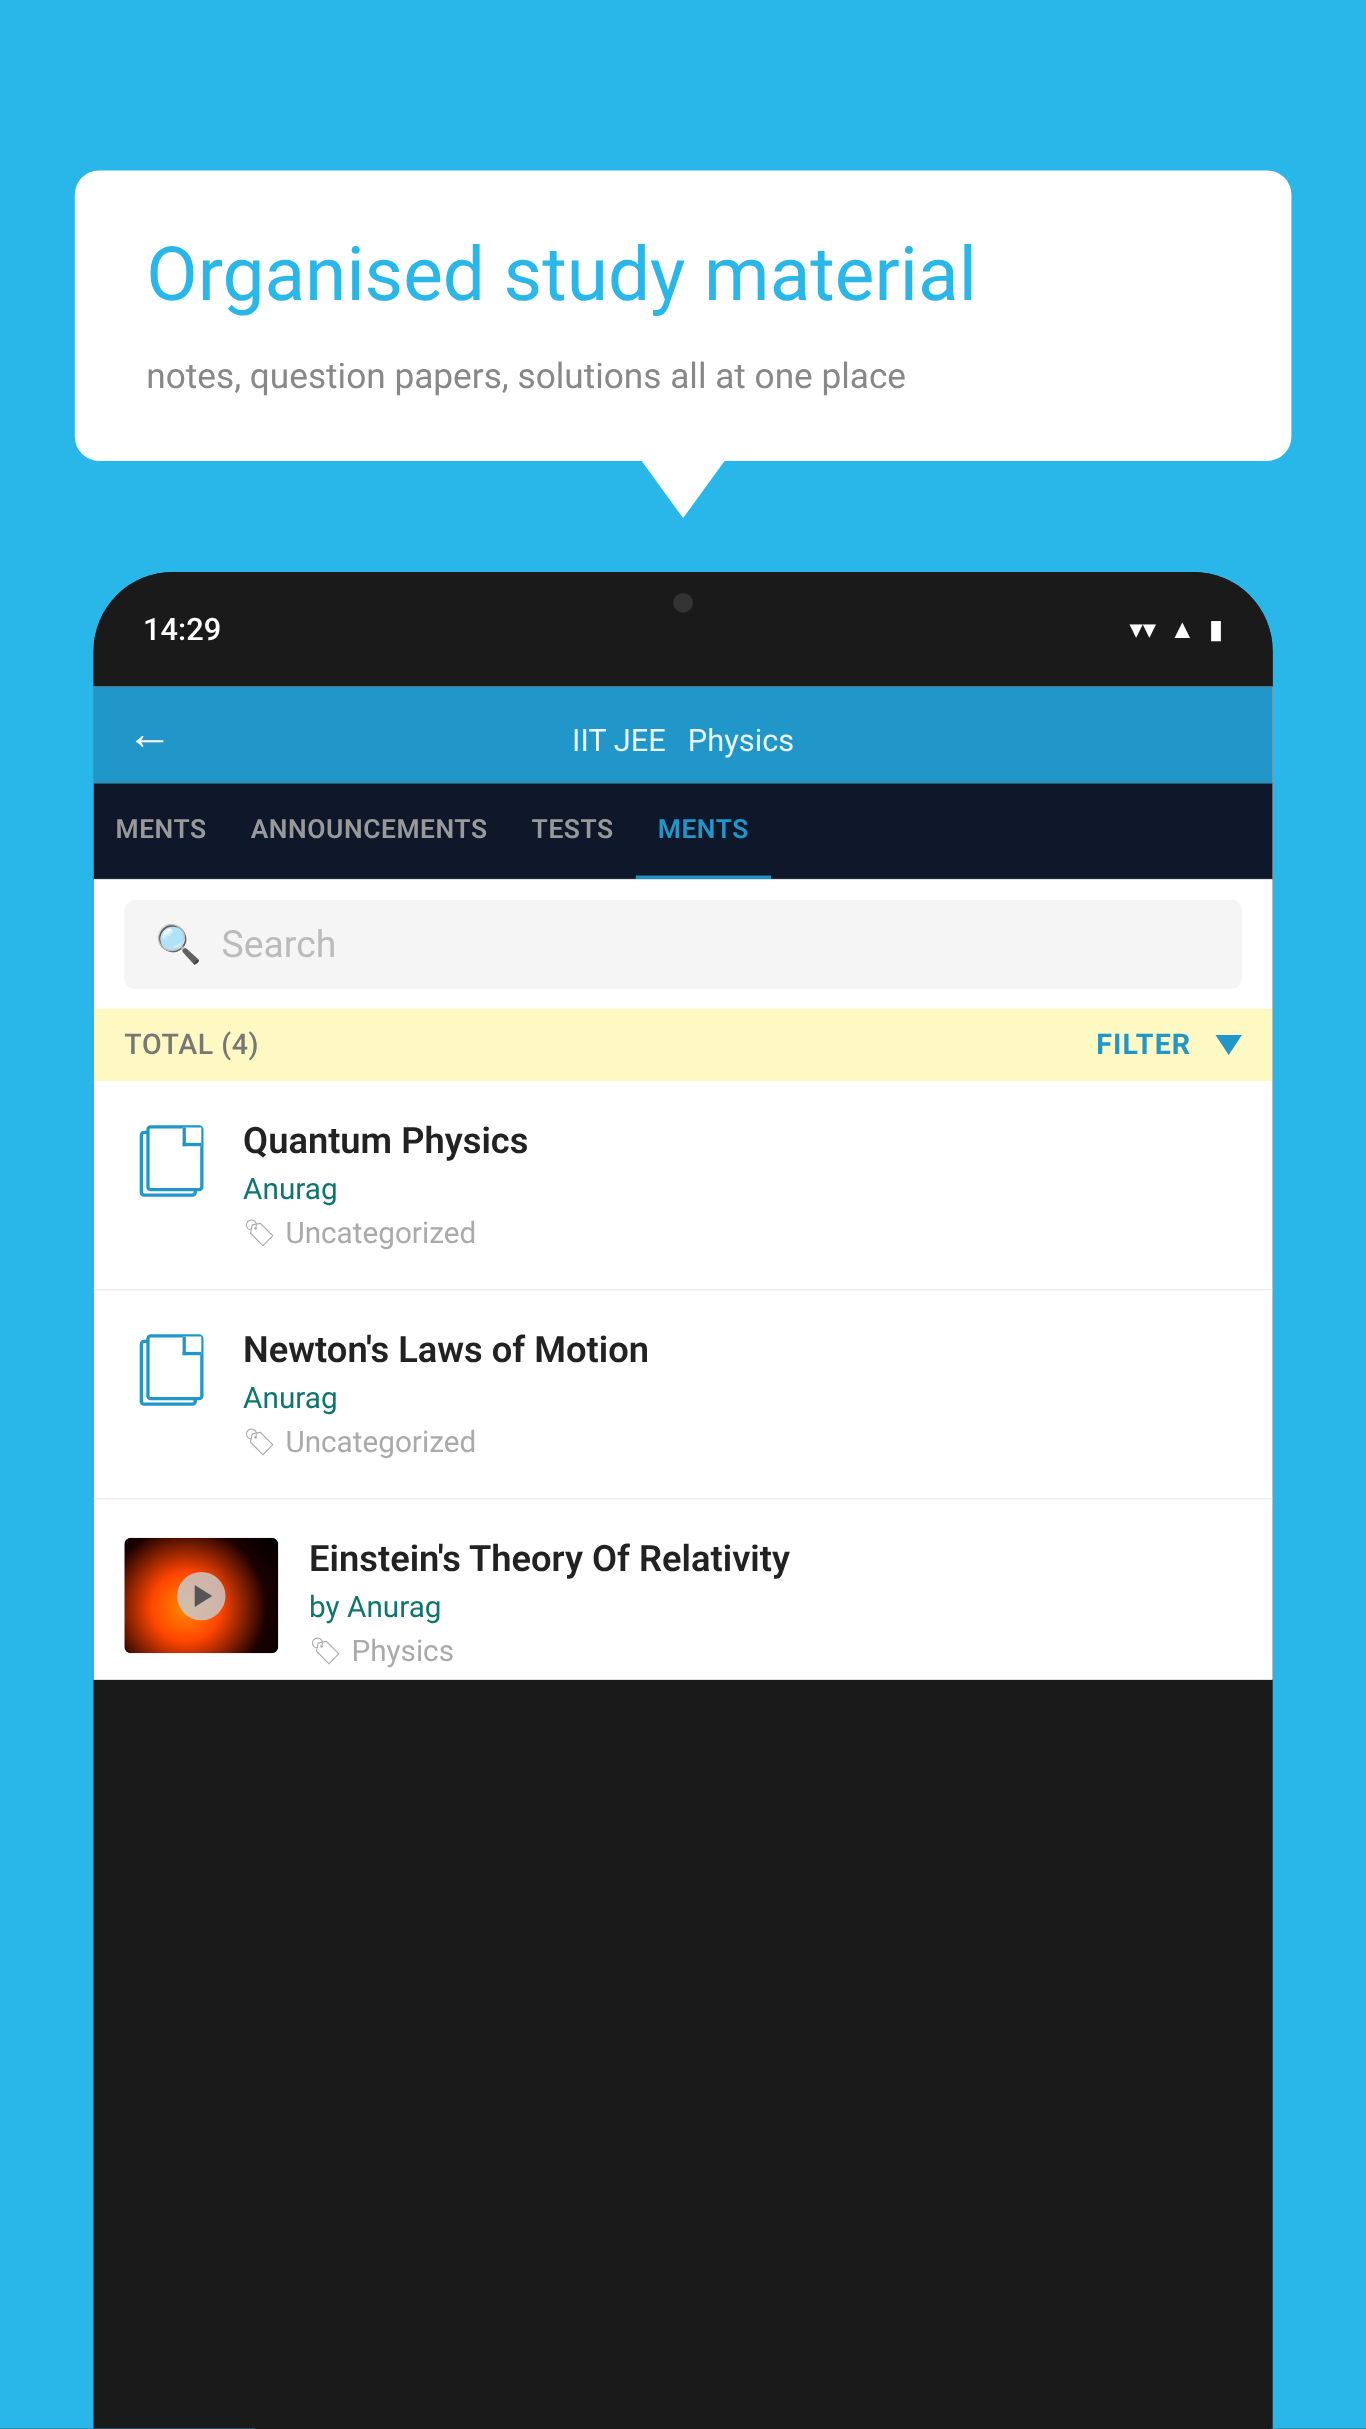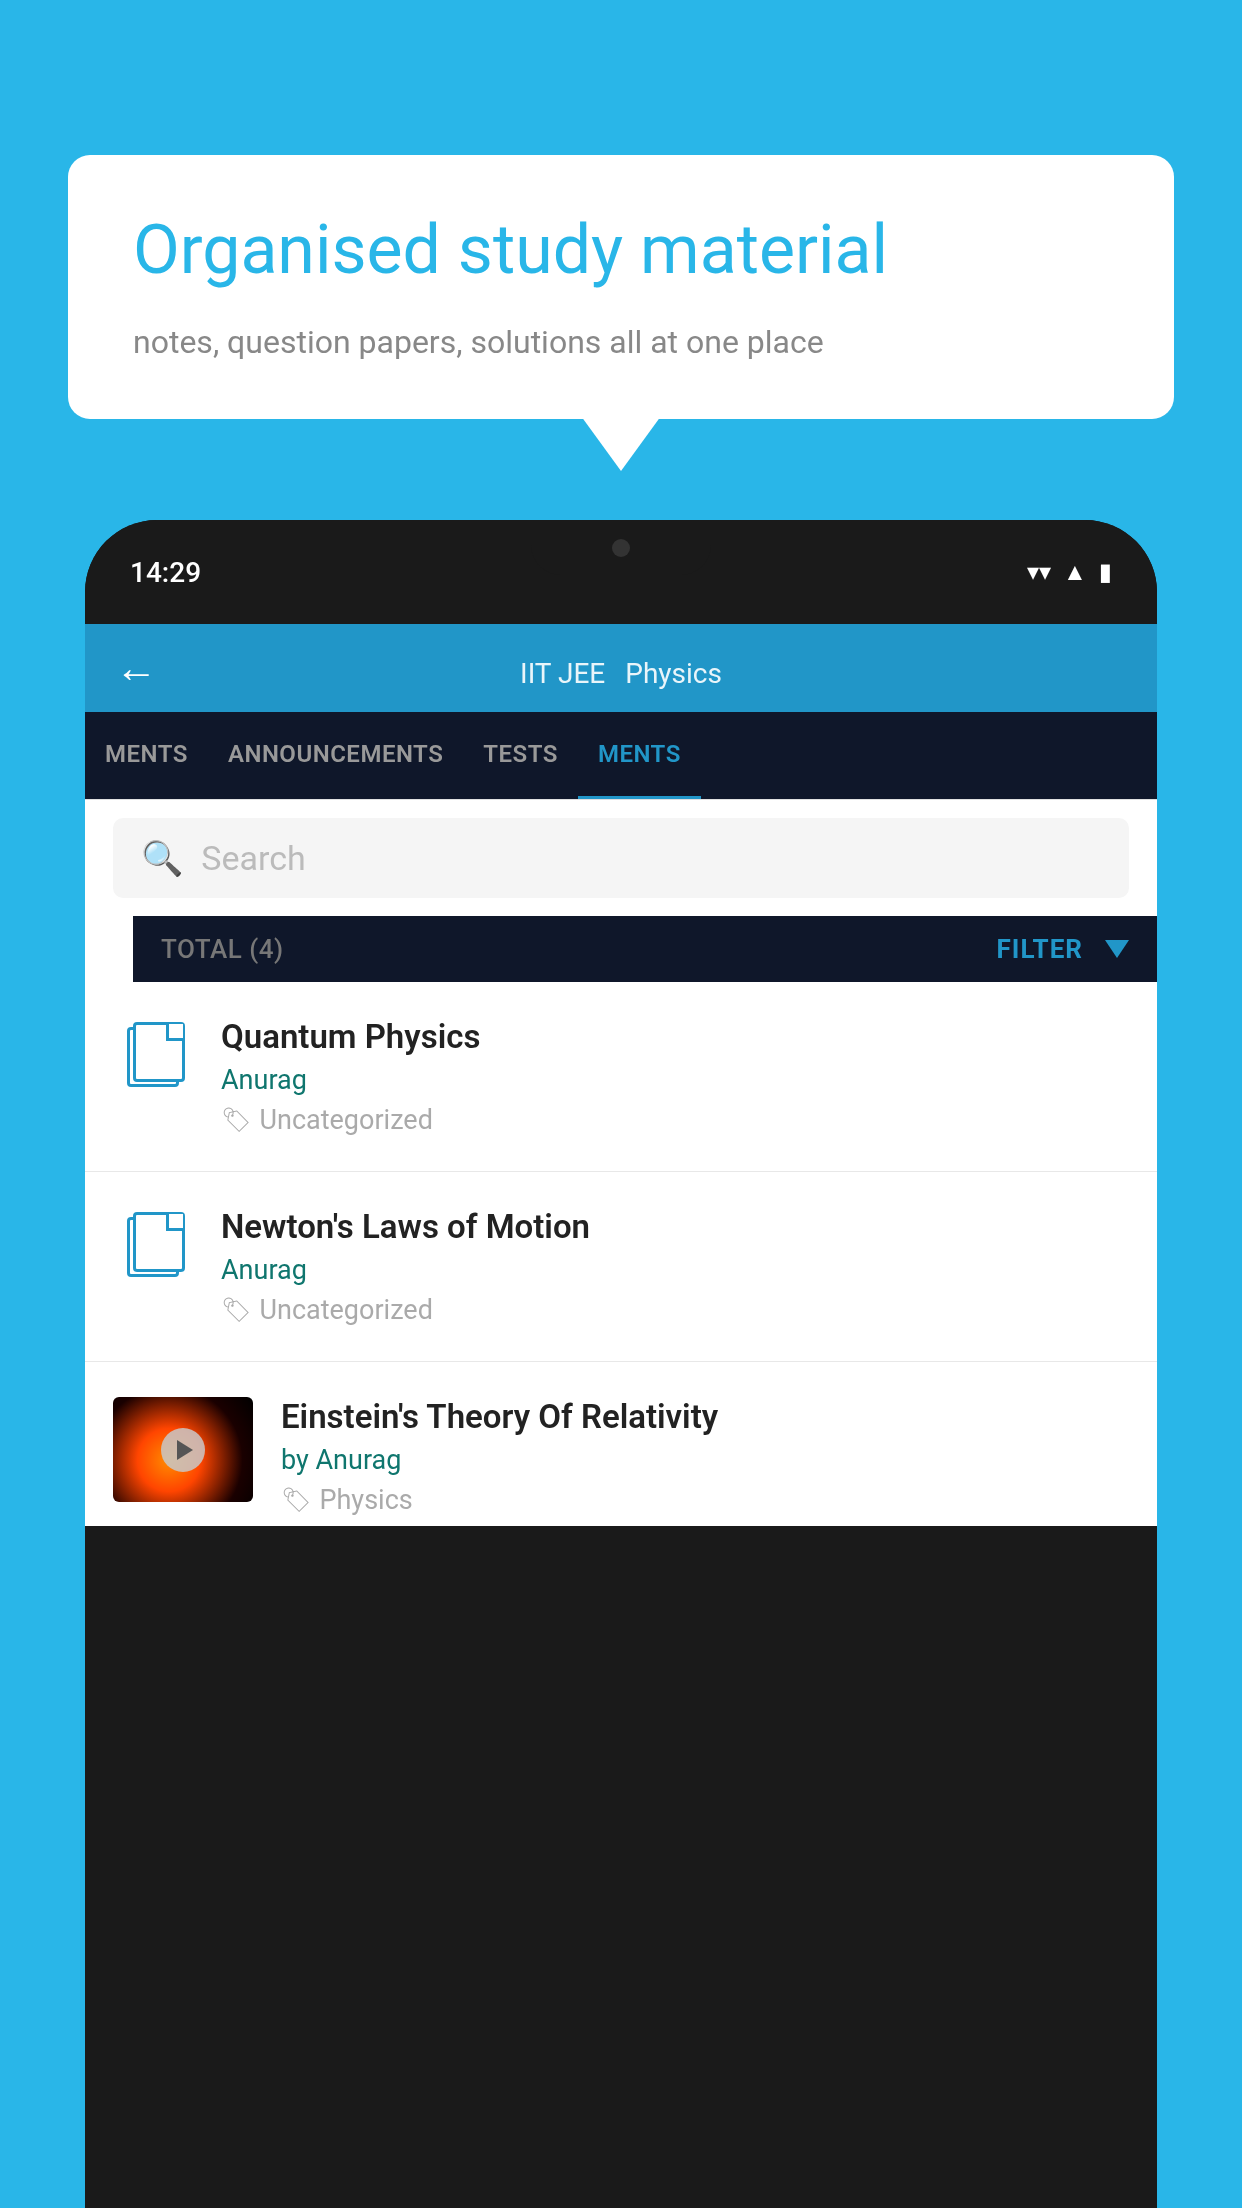--- a/index.html
+++ b/index.html
@@ -203,26 +203,25 @@
       font-size: 34px;
     }
 
     .search-input-text {
       color: #bbb;
       font-size: 34px;
     }
 
     
     .filter-bar {
-      background: #0f172a;
+      background: #fef9c3;
       padding: 18px 28px;
       display: flex;
       justify-content: space-between;
       align-items: center;
-      margin-left: 48px;
     }
 
     .total-label {
       color: #777;
       font-size: 26px;
       font-weight: 500;
       letter-spacing: 0.5px;
     }
 
     .filter-btn {

